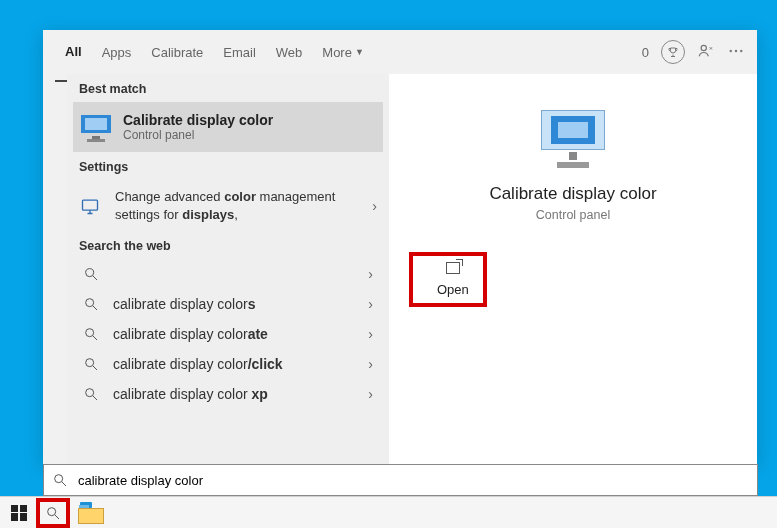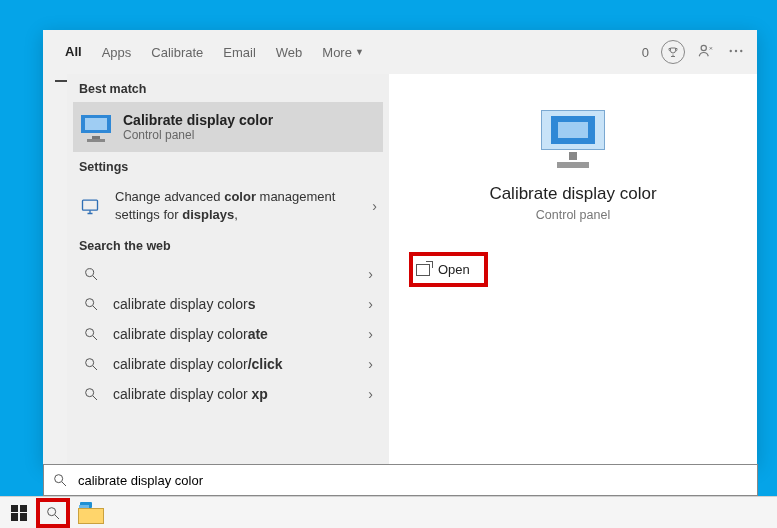--- a/index.html
+++ b/index.html
@@ -140,24 +140,25 @@
   .big-monitor .base {
     position:absolute; bottom:0; left:16px; width:32px; height:6px; background:#999;
   }
   .hero-title { margin-top:16px; font-size:17px; color:#222; }
   .hero-sub { color:#777; font-size:12.5px; margin-top:4px; }
   .open-row {
     margin-top:30px;
     align-self:flex-start;
     margin-left:20px;
     border:4px solid #d40000;
-    padding:6px 14px 6px 3px;
+    padding:6px 14px 6px 24px;
     display:flex; align-items:center; gap:8px;
     background:#fff;
     cursor:pointer;
+    flex-direction:column;
   }
   .open-icon-sq {
     width:14px; height:12px; border:1.2px solid #555; position:relative;
   }
   .open-icon-sq::after {
     content:""; position:absolute; top:-4px; right:-4px; width:6px; height:6px;
     border-top:1.2px solid #555; border-right:1.2px solid #555;
   }
   .search-bar {
     position:absolute;

